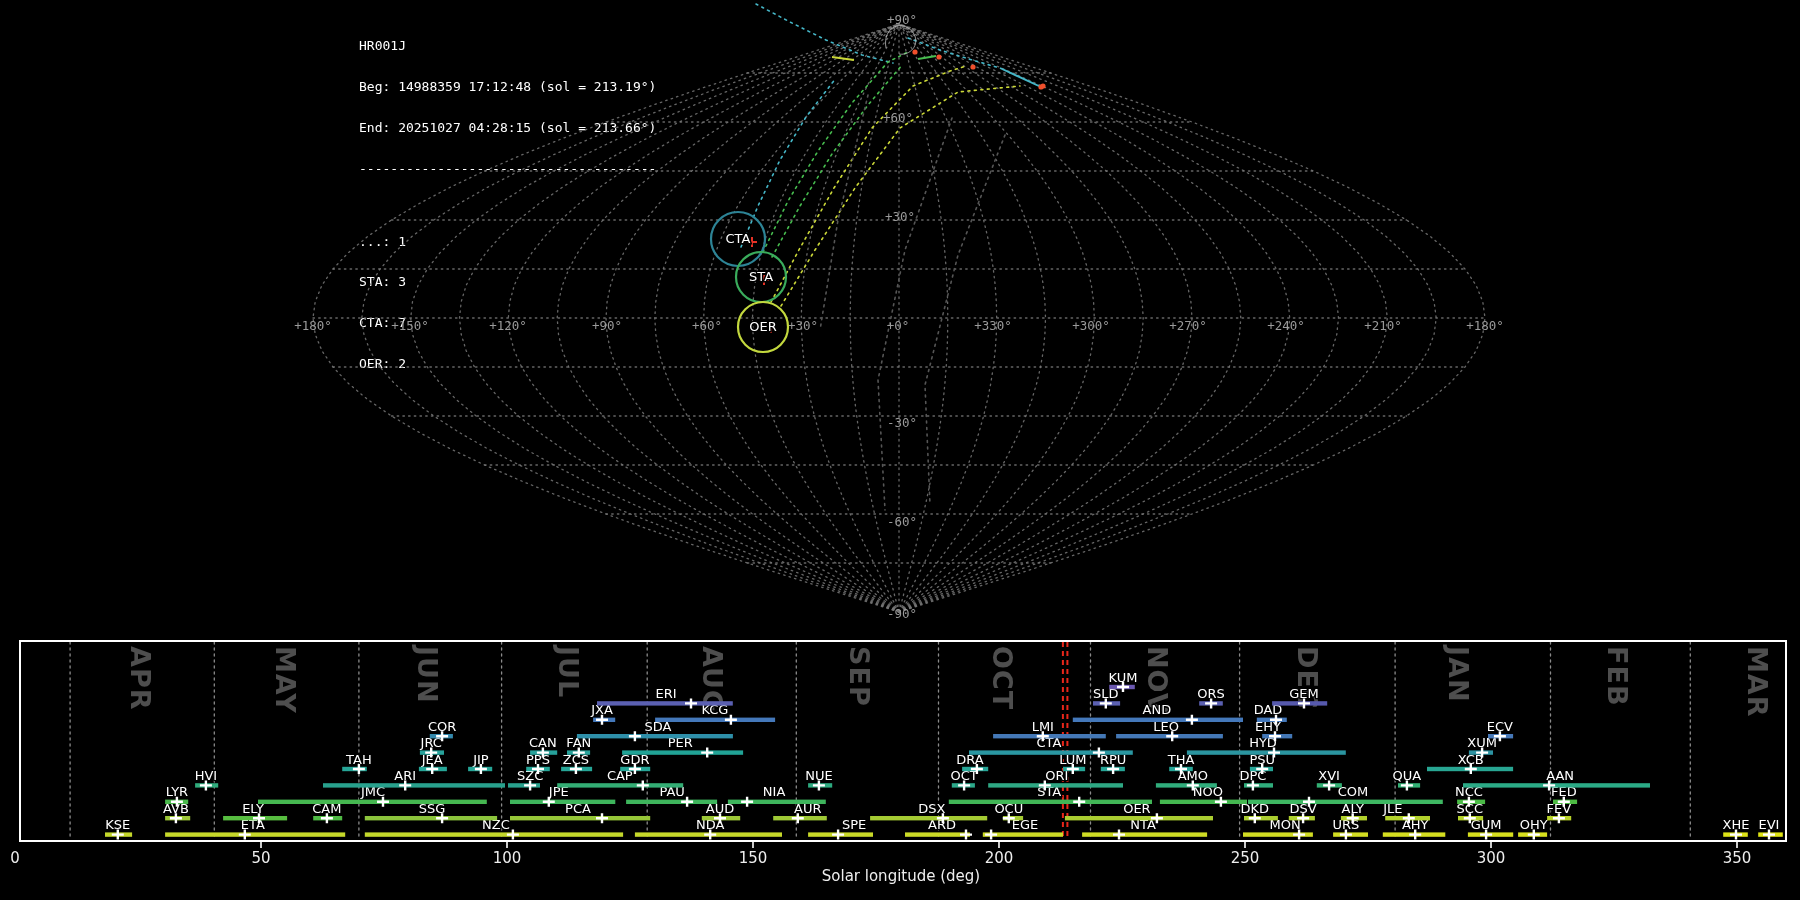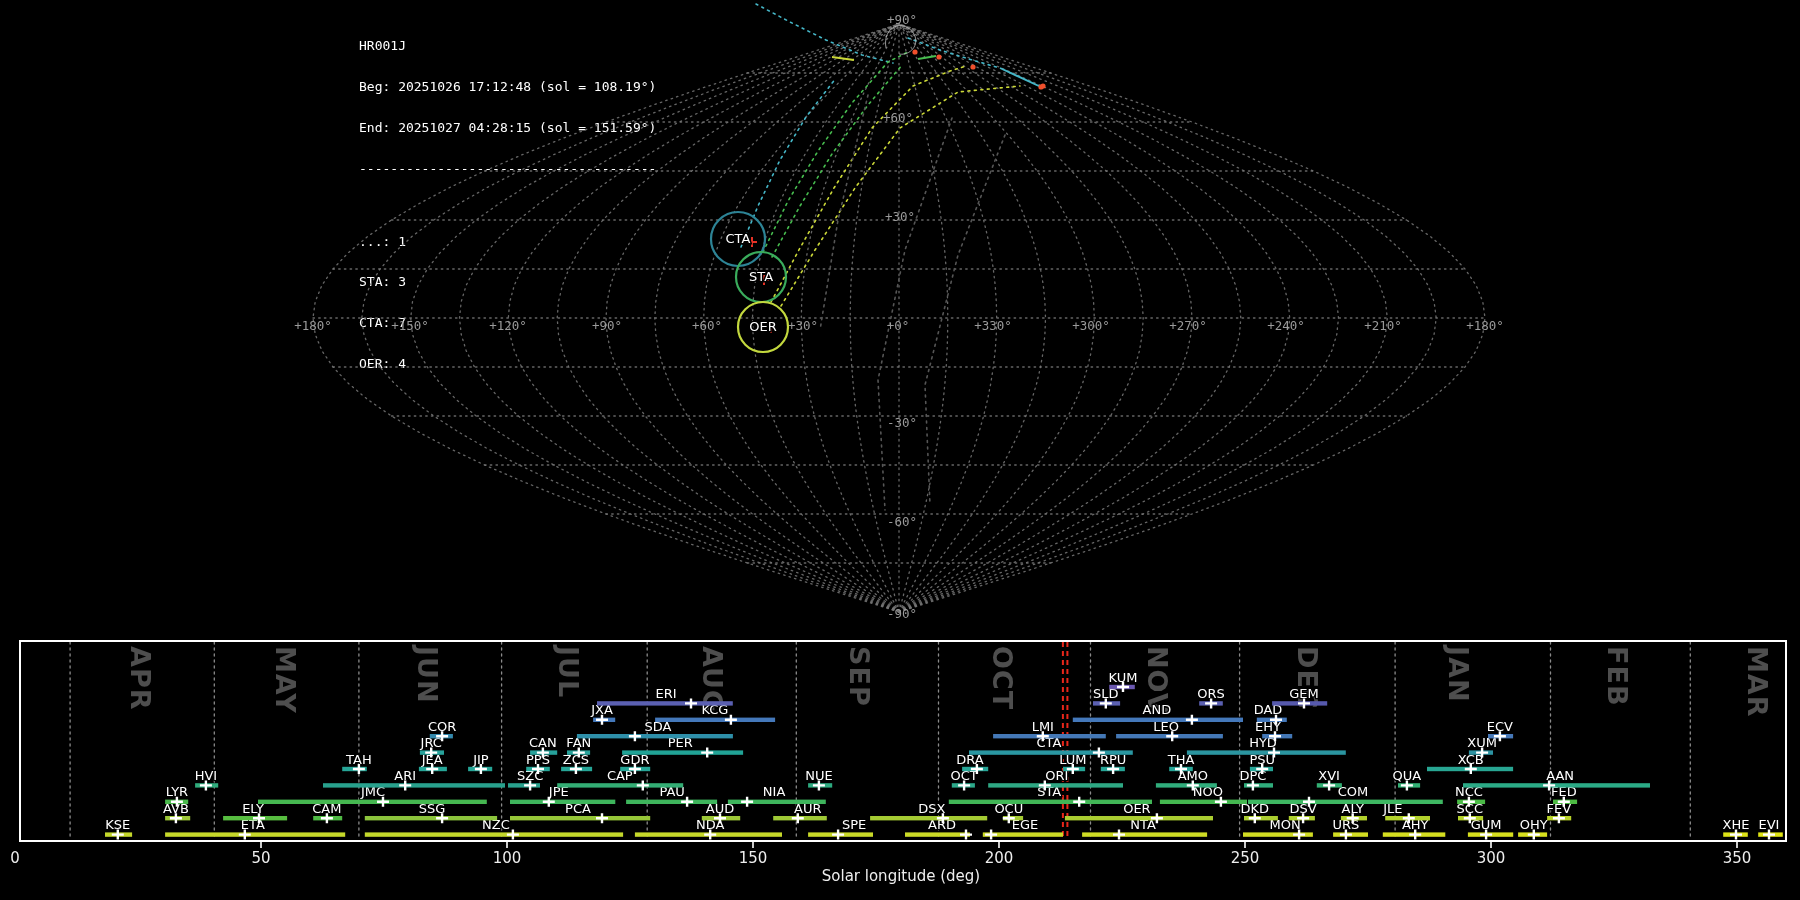--- a/index.html
+++ b/index.html
@@ -12,28 +12,28 @@
   svg{position:absolute;left:0;top:0;}
   text{font-family:"DejaVu Sans",sans-serif;}
   .maplabel{font-family:"DejaVu Sans Mono",monospace;}
 </style>
 </head>
 <body>
 
 <div id="stage">
   <div id="header-info">
     <div>HR001J</div>
-    <div>Beg: 20251026 17:12:48 (sol = 108.19°)</div>
-    <div>End: 20251027 04:28:15 (sol = 151.59°)</div>
+    <div>Beg: 14988359 17:12:48 (sol = 213.19°)</div>
+    <div>End: 20251027 04:28:15 (sol = 213.66°)</div>
     <div class="sep">--------------------------------------</div>
     <div class="gap"></div>
     <div>...: 1</div>
     <div>STA: 3</div>
     <div>CTA: 7</div>
-    <div>OER: 4</div>
+    <div>OER: 2</div>
   </div>
   <svg id="chart-svg" width="1800" height="900" viewBox="0 0 1800 900">
       <g>
         <g>
           <path d="M899.0,612.0 L847.9,595.7 L797.2,579.3 L747.3,563.0 L698.6,546.7 L651.3,530.3 L606.0,514.0 L562.9,497.7 L522.3,481.3 L484.6,465.0 L450.1,448.7 L419.0,432.3 L391.5,416.0 L367.9,399.7 L348.3,383.3 L333.0,367.0 L321.9,350.7 L315.2,334.3 L313.0,318.0 L315.2,301.7 L321.9,285.3 L333.0,269.0 L348.3,252.7 L367.9,236.3 L391.5,220.0 L419.0,203.7 L450.1,187.3 L484.6,171.0 L522.3,154.7 L562.9,138.3 L606.0,122.0 L651.3,105.7 L698.6,89.3 L747.3,73.0 L797.2,56.7 L847.9,40.3 L899.0,24.0" stroke="#787878" stroke-width="1.3" fill="none" stroke-dasharray="1.5 4.2" stroke-linecap="round" opacity="0.85"></path>
           <path d="M899.0,612.0 L852.2,595.7 L805.7,579.3 L760.0,563.0 L715.3,546.7 L672.0,530.3 L630.4,514.0 L590.9,497.7 L553.7,481.3 L519.2,465.0 L487.5,448.7 L459.0,432.3 L433.8,416.0 L412.2,399.7 L394.2,383.3 L380.1,367.0 L370.0,350.7 L363.9,334.3 L361.8,318.0 L363.9,301.7 L370.0,285.3 L380.1,269.0 L394.2,252.7 L412.2,236.3 L433.8,220.0 L459.0,203.7 L487.5,187.3 L519.2,171.0 L553.7,154.7 L590.9,138.3 L630.4,122.0 L672.0,105.7 L715.3,89.3 L760.0,73.0 L805.7,56.7 L852.2,40.3 L899.0,24.0" stroke="#787878" stroke-width="1.3" fill="none" stroke-dasharray="1.5 4.2" stroke-linecap="round" opacity="0.85"></path>
           <path d="M899.0,612.0 L856.4,595.7 L814.2,579.3 L772.6,563.0 L732.0,546.7 L692.6,530.3 L654.8,514.0 L618.9,497.7 L585.1,481.3 L553.7,465.0 L524.9,448.7 L499.0,432.3 L476.1,416.0 L456.4,399.7 L440.1,383.3 L427.3,367.0 L418.1,350.7 L412.5,334.3 L410.7,318.0 L412.5,301.7 L418.1,285.3 L427.3,269.0 L440.1,252.7 L456.4,236.3 L476.1,220.0 L499.0,203.7 L524.9,187.3 L553.7,171.0 L585.1,154.7 L618.9,138.3 L654.8,122.0 L692.6,105.7 L732.0,89.3 L772.6,73.0 L814.2,56.7 L856.4,40.3 L899.0,24.0" stroke="#787878" stroke-width="1.3" fill="none" stroke-dasharray="1.5 4.2" stroke-linecap="round" opacity="0.85"></path>
           <path d="M899.0,612.0 L860.7,595.7 L822.7,579.3 L785.2,563.0 L748.7,546.7 L713.3,530.3 L679.3,514.0 L646.9,497.7 L616.5,481.3 L588.2,465.0 L562.3,448.7 L539.0,432.3 L518.4,416.0 L500.7,399.7 L486.0,383.3 L474.5,367.0 L466.2,350.7 L461.2,334.3 L459.5,318.0 L461.2,301.7 L466.2,285.3 L474.5,269.0 L486.0,252.7 L500.7,236.3 L518.4,220.0 L539.0,203.7 L562.3,187.3 L588.2,171.0 L616.5,154.7 L646.9,138.3 L679.3,122.0 L713.3,105.7 L748.7,89.3 L785.2,73.0 L822.7,56.7 L860.7,40.3 L899.0,24.0" stroke="#787878" stroke-width="1.3" fill="none" stroke-dasharray="1.5 4.2" stroke-linecap="round" opacity="0.85"></path>
           <path d="M899.0,612.0 L865.0,595.7 L831.2,579.3 L797.9,563.0 L765.4,546.7 L733.9,530.3 L703.7,514.0 L674.9,497.7 L647.9,481.3 L622.8,465.0 L599.7,448.7 L579.0,432.3 L560.7,416.0 L544.9,399.7 L531.9,383.3 L521.6,367.0 L514.3,350.7 L509.8,334.3 L508.3,318.0 L509.8,301.7 L514.3,285.3 L521.6,269.0 L531.9,252.7 L544.9,236.3 L560.7,220.0 L579.0,203.7 L599.7,187.3 L622.8,171.0 L647.9,154.7 L674.9,138.3 L703.7,122.0 L733.9,105.7 L765.4,89.3 L797.9,73.0 L831.2,56.7 L865.0,40.3 L899.0,24.0" stroke="#787878" stroke-width="1.3" fill="none" stroke-dasharray="1.5 4.2" stroke-linecap="round" opacity="0.85"></path>
           <path d="M899.0,612.0 L869.2,595.7 L839.6,579.3 L810.5,563.0 L782.1,546.7 L754.5,530.3 L728.1,514.0 L702.9,497.7 L679.3,481.3 L657.3,465.0 L637.1,448.7 L619.0,432.3 L603.0,416.0 L589.2,399.7 L577.8,383.3 L568.8,367.0 L562.4,350.7 L558.5,334.3 L557.2,318.0 L558.5,301.7 L562.4,285.3 L568.8,269.0 L577.8,252.7 L589.2,236.3 L603.0,220.0 L619.0,203.7 L637.1,187.3 L657.3,171.0 L679.3,154.7 L702.9,138.3 L728.1,122.0 L754.5,105.7 L782.1,89.3 L810.5,73.0 L839.6,56.7 L869.2,40.3 L899.0,24.0" stroke="#787878" stroke-width="1.3" fill="none" stroke-dasharray="1.5 4.2" stroke-linecap="round" opacity="0.85"></path>

